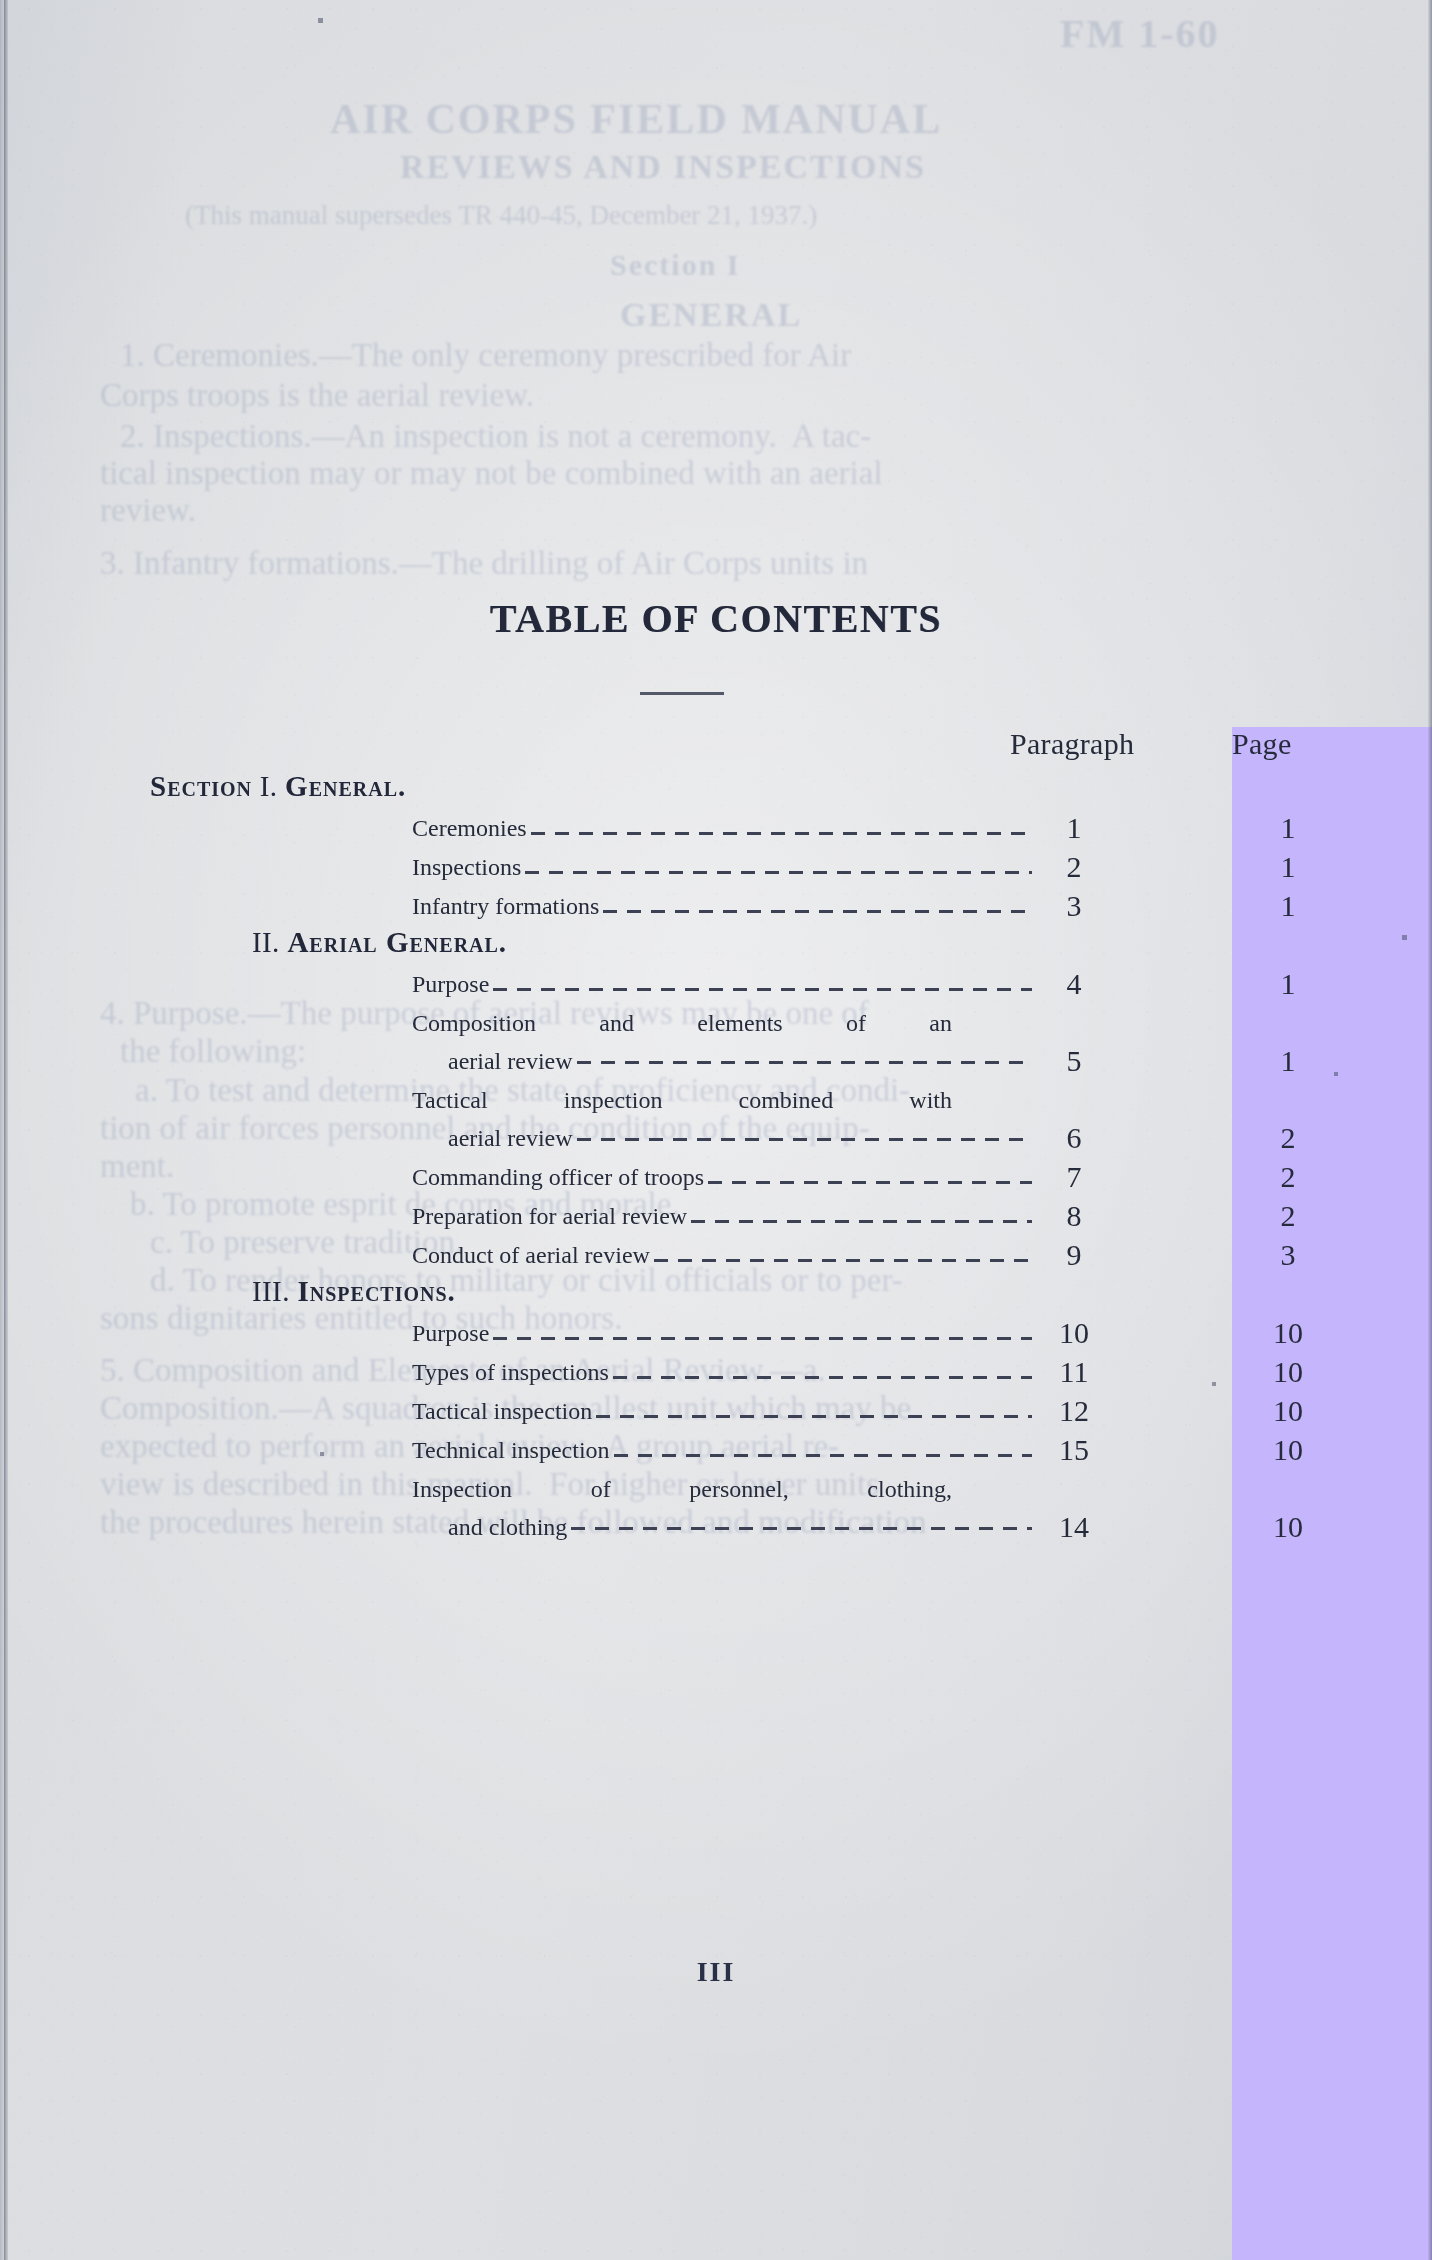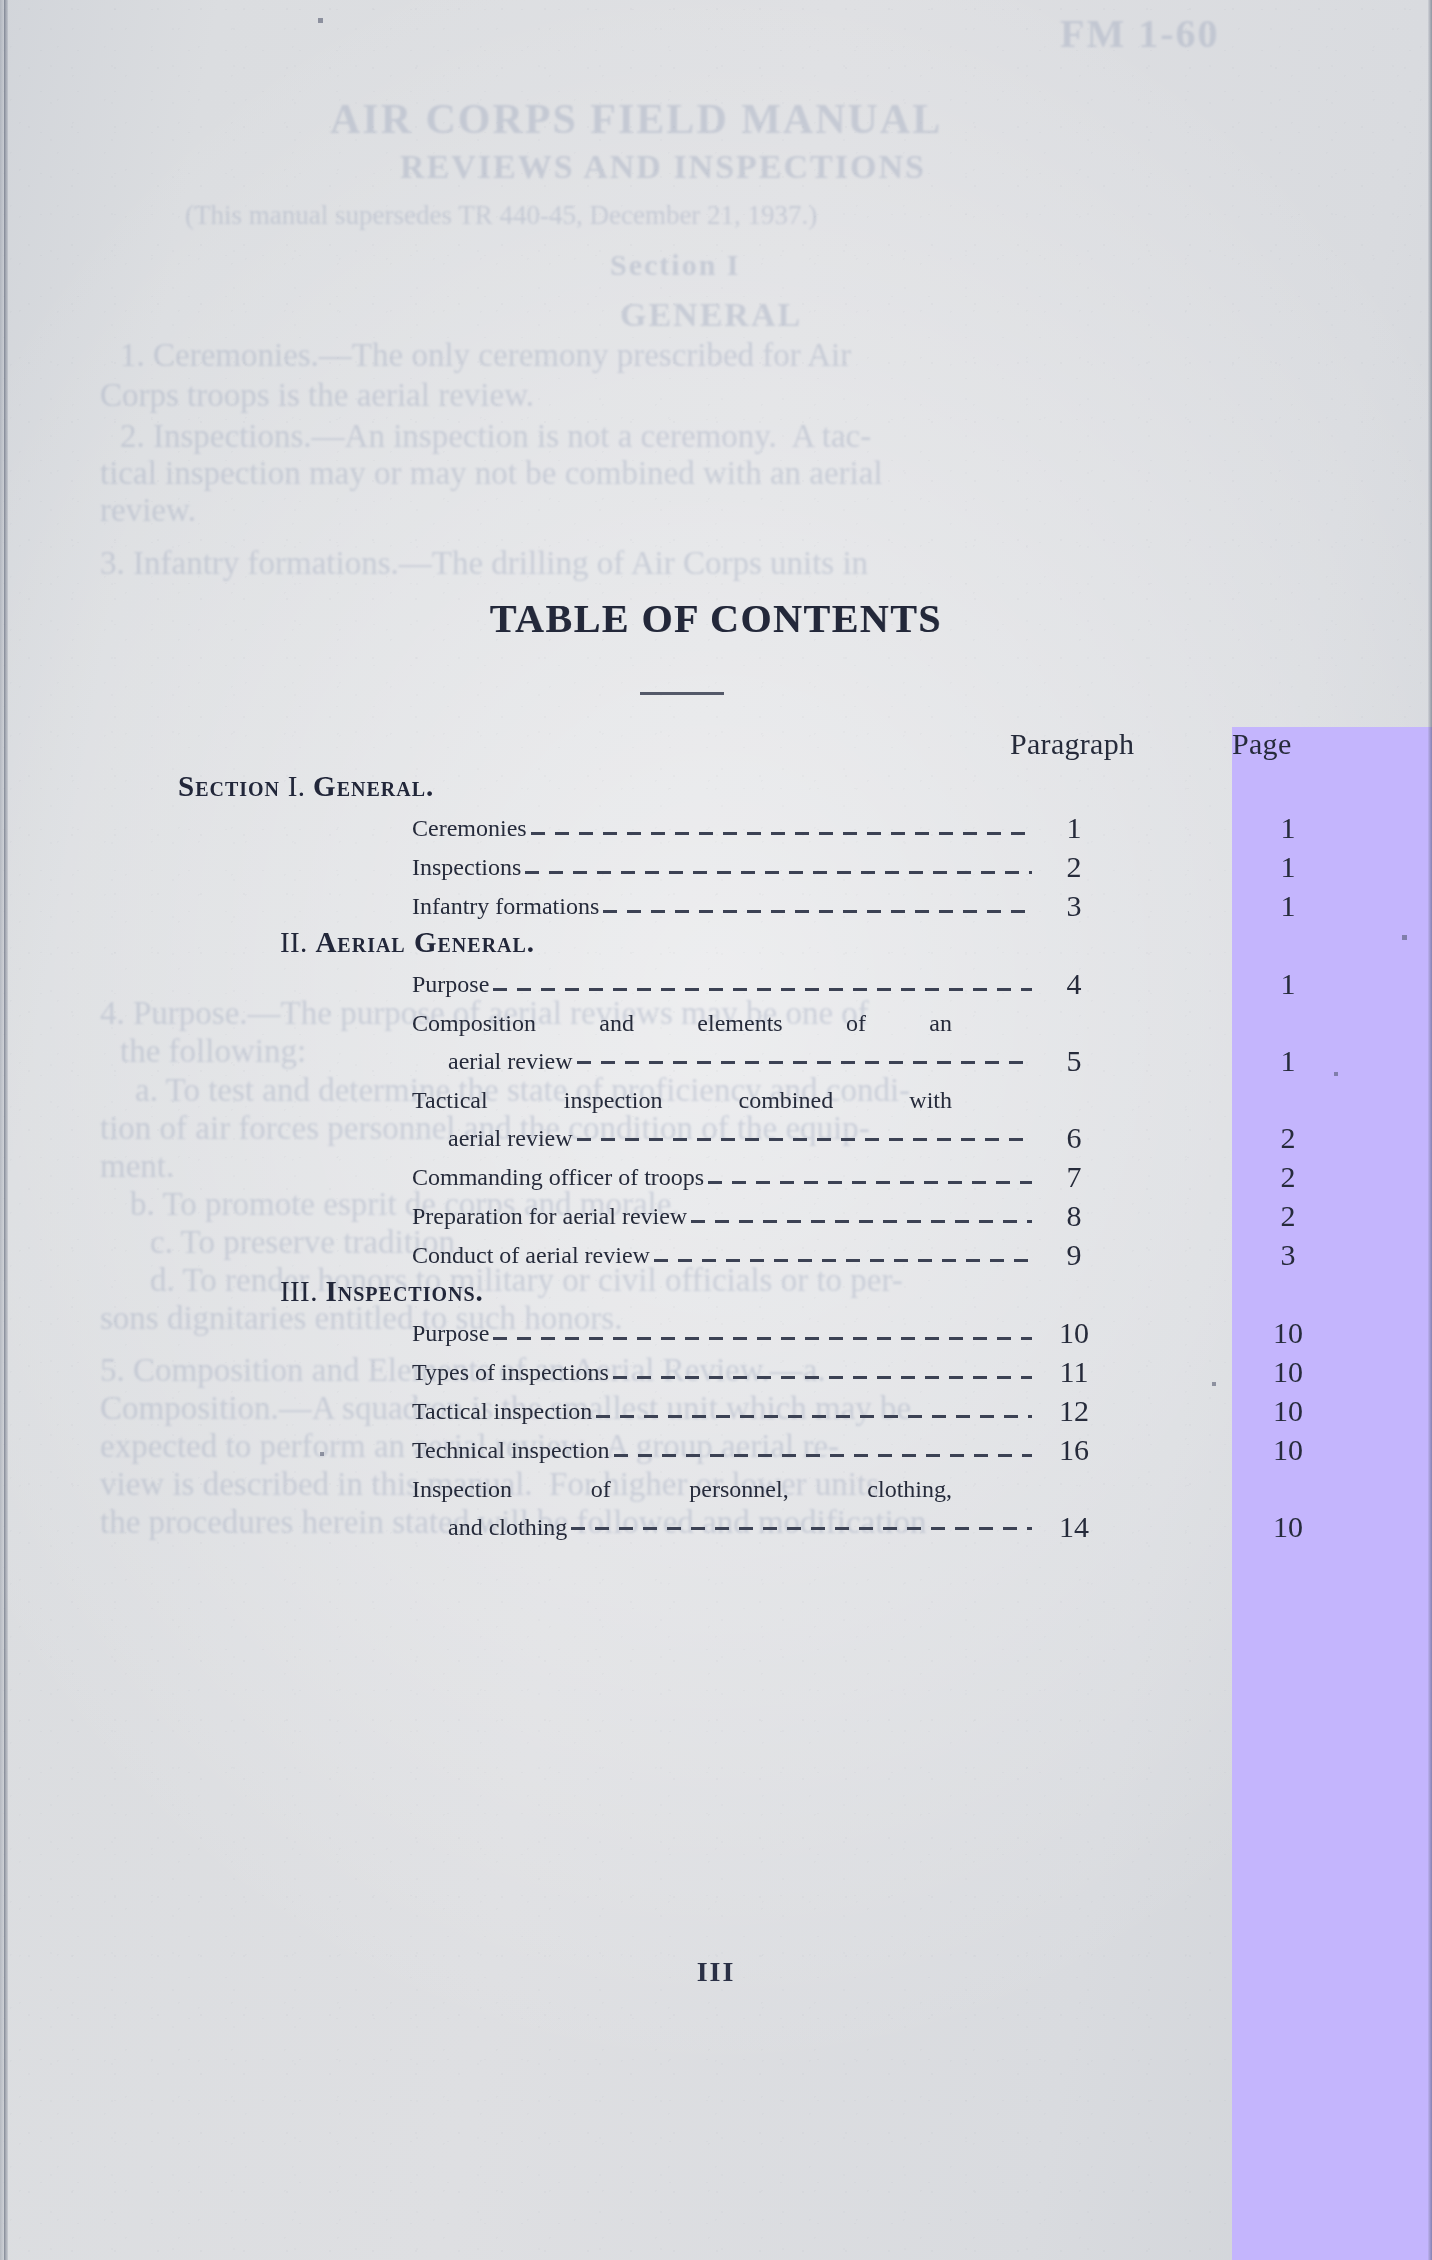--- a/index.html
+++ b/index.html
@@ -127,21 +127,20 @@
     width: 1432px;
   }
 
   .sec-head {
     position: relative;
     height: 39px;
     font-size: 29px;
     letter-spacing: 0.4px;
     color: #22273a;
     white-space: pre;
-    margin-left: 28px;
   }
   .sec-head .sc {
     font-variant: small-caps;
     font-weight: bold;
     letter-spacing: 1px;
   }
   .sec-head.lvl-section { padding-left: 150px; }
   .sec-head.lvl-roman   { padding-left: 252px; }
 
   .row {
@@ -379,21 +378,21 @@
             <span class="leader"></span>
           </div>
           <div class="num para">12</div>
           <div class="num page">10</div>
         </div>
         <div class="row">
           <div class="entry">
             <span class="txt">Technical inspection</span>
             <span class="leader"></span>
           </div>
-          <div class="num para">16</div>
+          <div class="num para">15</div>
           <div class="num page">10</div>
         </div>
         <div class="row" style="height: 77px;">
           <div class="entry wrap">
             <span class="line1">Inspection of personnel, clothing,</span>
             <span class="line2">
               <span class="txt">and clothing</span>
               <span class="leader"></span>
             </span>
           </div>

